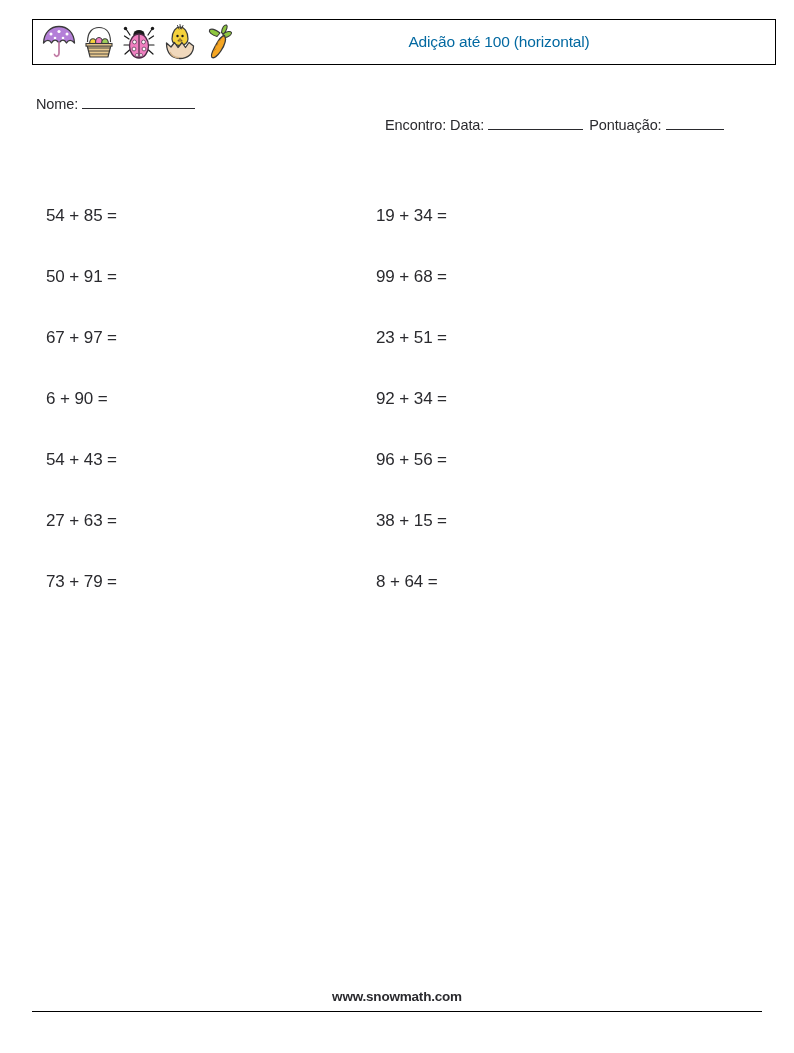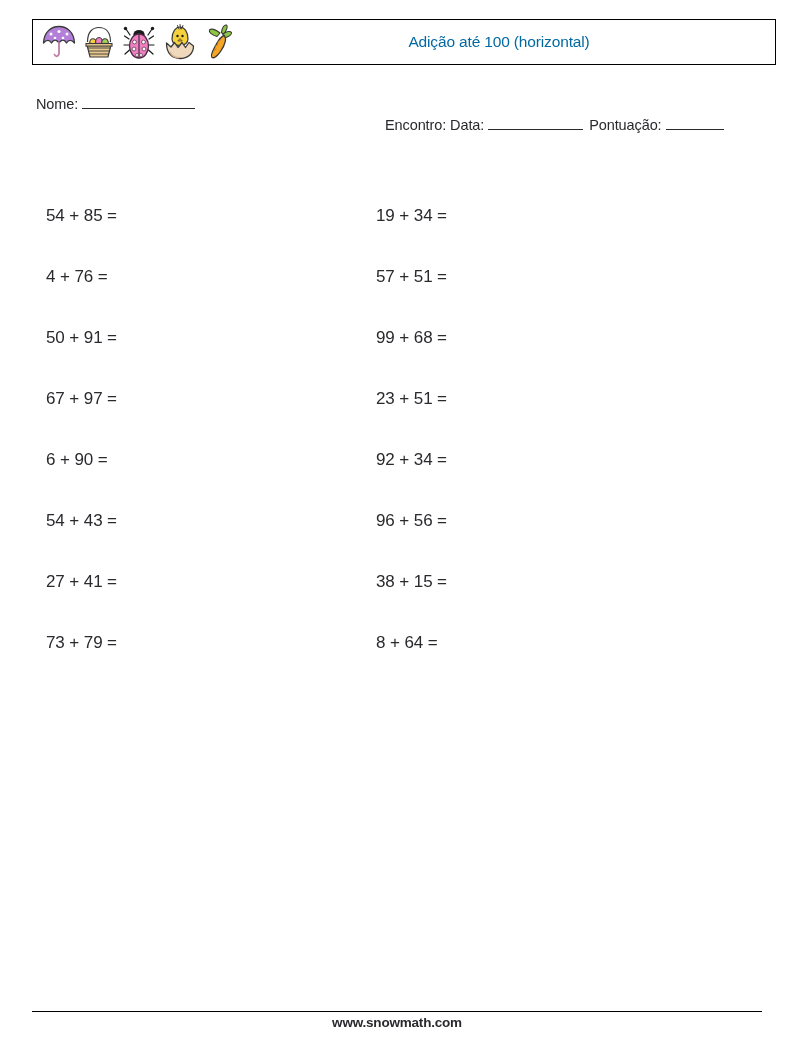--- a/index.html
+++ b/index.html
@@ -114,21 +114,21 @@
     position: absolute;
     left: 32px;
     top: 1011px;
     width: 730px;
     height: 0;
     border-top: 1.6px solid #000000;
   }
   .footer-text {
     position: absolute;
     left: 0;
-    top: 1015px;
+    top: 989px;
     width: 794px;
     text-align: center;
     font-size: 13.5px;
     font-weight: bold;
     letter-spacing: -0.2px;
     color: #2a2a2e;
   }
 </style>
 </head>
 <body>
@@ -218,41 +218,37 @@
   </span>
 </div>
 
 <div class="problems">
 
   <div class="problem-row">
     <span class="problem col-left">54 + 85 =</span>
     <span class="problem col-right">19 + 34 =</span>
   </div>
   <div class="problem-row">
-    <span class="problem col-left">4 + 76 =</span>
-    <span class="problem col-right">57 + 51 =</span>
-  </div>
-  <div class="problem-row">
     <span class="problem col-left">50 + 91 =</span>
     <span class="problem col-right">99 + 68 =</span>
   </div>
   <div class="problem-row">
     <span class="problem col-left">67 + 97 =</span>
     <span class="problem col-right">23 + 51 =</span>
   </div>
   <div class="problem-row">
     <span class="problem col-left">6 + 90 =</span>
     <span class="problem col-right">92 + 34 =</span>
   </div>
   <div class="problem-row">
     <span class="problem col-left">54 + 43 =</span>
     <span class="problem col-right">96 + 56 =</span>
   </div>
   <div class="problem-row">
-    <span class="problem col-left">27 + 41 =</span>
+    <span class="problem col-left">27 + 63 =</span>
     <span class="problem col-right">38 + 15 =</span>
   </div>
   <div class="problem-row">
     <span class="problem col-left">73 + 79 =</span>
     <span class="problem col-right">8 + 64 =</span>
   </div>
 
 </div>
 
 <div class="footer-rule"></div>

